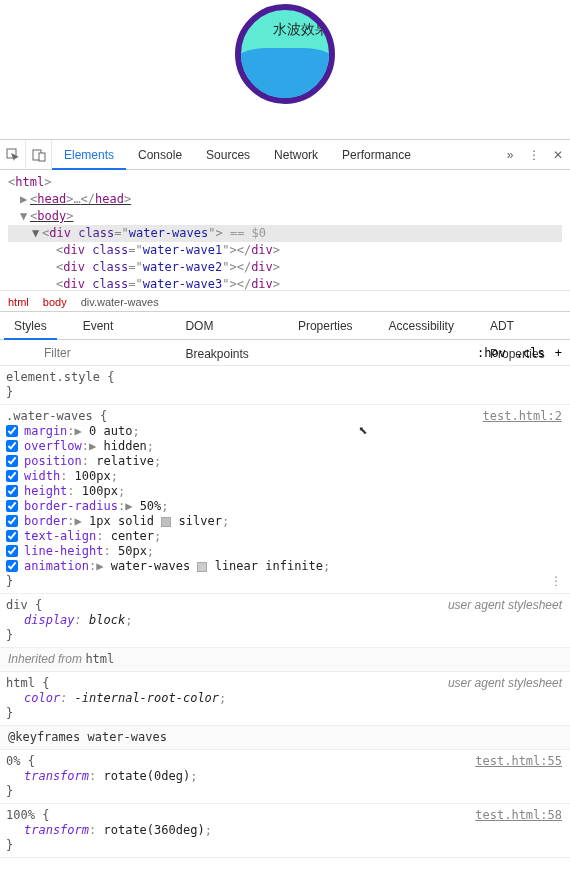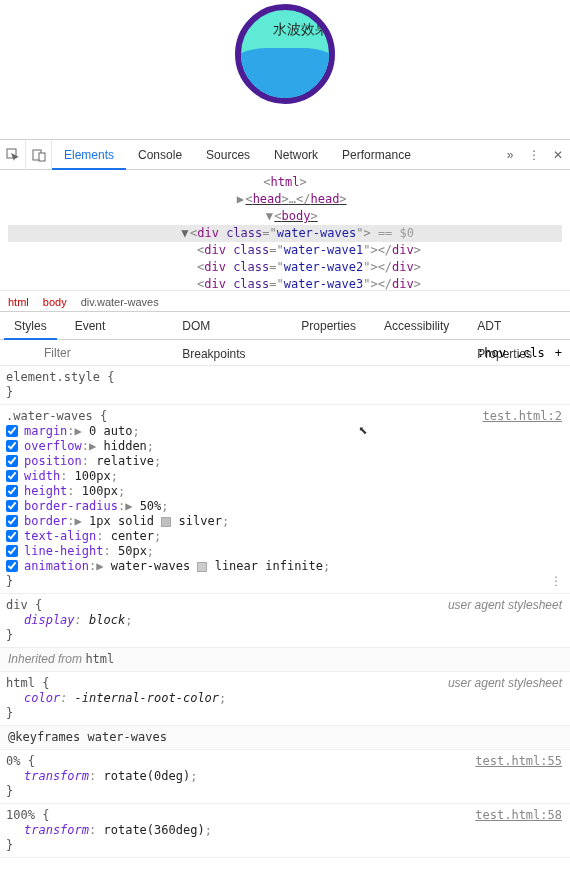--- a/index.html
+++ b/index.html
@@ -18,36 +18,36 @@
 .toolbar .tab { padding: 0 12px; height: 30px; line-height: 30px; color: #333; cursor: pointer; }
 .toolbar .tab.active { border-bottom: 2px solid #1a73e8; color: #1a73e8; }
 .toolbar .spacer { flex: 1; }
 .toolbar .righticon { width: 24px; text-align: center; color: #666; cursor: pointer; }
 
 
 .dom { padding: 4px 8px; font-size: 12px; line-height: 17px; height: 120px; overflow: hidden; }
 .dom .indent1 { padding-left: 12px; text-decoration: underline; }
 .dom .indent2 { padding-left: 24px; }
 .dom .indent3 { padding-left: 48px; }
-.dom .row { white-space: nowrap; text-align: center; }
+.dom .row { white-space: nowrap; }
 .dom .row.sel { background: #e8e8e8; }
 .dom .tri { display: inline-block; width: 10px; color: #888; }
 .punc { color: #888; }
 .tag { color: #881280; }
 .attr { color: #4c1d95; }
 .val { color: #1a1aa6; }
 .eq0 { color: #999; }
 
 
 .breadcrumb { height: 22px; line-height: 22px; border-top: 1px solid #e8e8e8; border-bottom: 1px solid #d0d0d0; padding: 0 8px; font-family: Arial, sans-serif; font-size: 11px; }
 .breadcrumb span { color: #c80000; margin-right: 14px; cursor: pointer; }
 .breadcrumb span.dim { color: #555; }
 
 
-.subtabs { display: flex; align-items: center; height: 28px; border-bottom: 1px solid #d0d0d0; font-family: Arial, sans-serif; font-size: 12px; padding: 0 4px; gap: 8px; justify-content: center; }
+.subtabs { display: flex; align-items: center; height: 28px; border-bottom: 1px solid #d0d0d0; font-family: Arial, sans-serif; font-size: 12px; padding: 0 4px; gap: 16px; justify-content: center; }
 .subtabs .st { padding: 0 10px; height: 28px; line-height: 28px; cursor: pointer; color: #333; }
 .subtabs .st.active { border-bottom: 2px solid #1a73e8; }
 
 
 .filterbar { display: flex; align-items: center; height: 26px; border-bottom: 1px solid #e8e8e8; padding: 0 8px; font-family: Arial, sans-serif; font-size: 12px; color: #999; }
 .filterbar input { border: none; outline: none; font-size: 12px; width: 100px; font-family: inherit; margin-left: 36px; }
 .filterbar .fspacer { flex: 1; }
 .filterbar .fbtn { margin-left: 10px; color: #000000; cursor: pointer; font-family: Consolas, monospace; }
 
 

